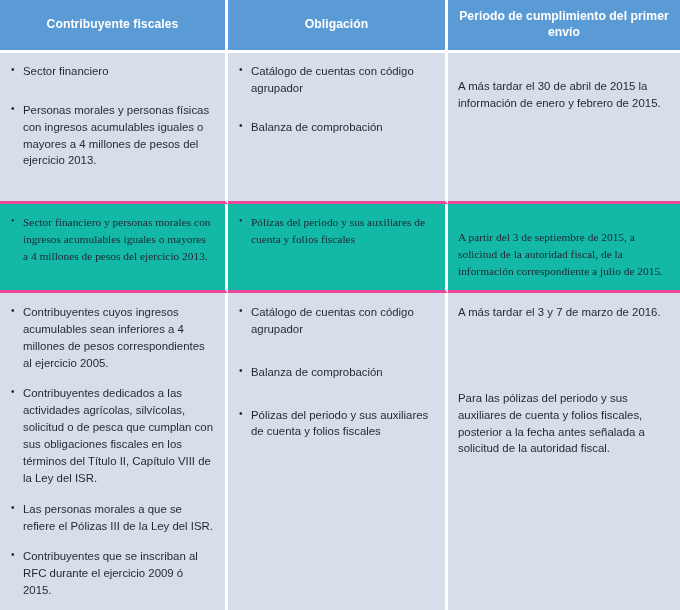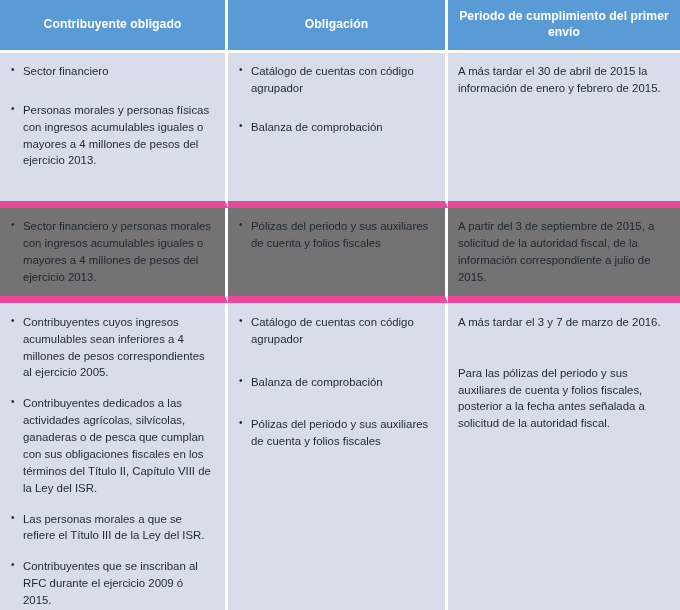--- a/index.html
+++ b/index.html
@@ -50,27 +50,27 @@
   col.c2 { width: 220px; }
   col.c3 { width: 232px; }
 
   tbody td {
     vertical-align: top;
     font-size: 11.4px;
     color: #1f2733;
     line-height: 1.48;
     padding: 10px 12px 10px 10px;
     border-right: 3px solid #ffffff;
-    border-bottom: 7px solid #ec4899;
+    border-bottom: 3px solid #ec4899;
   }
   tbody td:last-child { border-right: none; }
   tbody tr:last-child td { border-bottom: none; }
 
   tr.band-dark td { background: #d8dee9; }
-  tr.band-light td { background: #737373; }
+  tr.band-light td { background: #14b8a6; font-family: Liberation Serif, serif; }
 
   ul.bullets {
     margin: 0;
     padding: 0;
     list-style: none;
   }
   ul.bullets li {
     position: relative;
     padding-left: 13px;
     margin: 0 0 16px 0;
@@ -89,41 +89,41 @@
   
   tr.row1 ul.bullets li { margin-bottom: 22px; }
   tr.row3 td.col-obligacion ul.bullets li { margin-bottom: 26px; }
   tr.row3 td.col-contrib ul.bullets li { margin-bottom: 14px; }
 
   p.para {
     margin: 0 0 30px 0;
   }
   p.para:last-child { margin-bottom: 0; }
 
-  tr.row3 td.col-periodo p.para { margin-bottom: 34px; }
+  tr.row3 td.col-periodo p.para { margin-bottom: 69px; }
   tr.row3 td.col-periodo p.para:last-child { margin-bottom: 0; }
 
   tr.row1 td.col-periodo,
-  tr.row2 td.col-periodo { padding-top: 10px; }
+  tr.row2 td.col-periodo { padding-top: 25px; }
 
   tr.row3 td { padding-top: 11px; }
 </style>
 </head>
 <body>
 
 <div class="table-wrap">
   <table class="data-table">
     <colgroup>
       <col class="c1">
       <col class="c2">
       <col class="c3">
     </colgroup>
     <thead>
       <tr>
-        <th>Contribuyente obligado</th>
+        <th>Contribuyente fiscales</th>
         <th>Obligación</th>
         <th>Periodo de cumplimiento del primer envío</th>
       </tr>
     </thead>
     <tbody>
 
       <tr class="band-dark row1">
         <td class="col-contrib">
           <ul class="bullets">
             <li>Sector financiero</li>
@@ -154,22 +154,22 @@
         </td>
         <td class="col-periodo">
           <p class="para">A partir del 3 de septiembre de 2015, a solicitud de la autoridad fiscal, de la información correspondiente a julio de 2015.</p>
         </td>
       </tr>
 
       <tr class="band-dark row3">
         <td class="col-contrib">
           <ul class="bullets">
             <li>Contribuyentes cuyos ingresos acumulables sean inferiores a 4 millones de pesos correspondientes al ejercicio 2005.</li>
-            <li> Contribuyentes dedicados a las actividades agrícolas, silvícolas, ganaderas o de pesca que cumplan con sus obligaciones fiscales en los términos del Título II, Capítulo VIII de la Ley del ISR.</li>
-            <li>Las personas morales a que se refiere el Título III de la Ley del ISR.</li>
+            <li> Contribuyentes dedicados a las actividades agrícolas, silvícolas, solicitud o de pesca que cumplan con sus obligaciones fiscales en los términos del Título II, Capítulo VIII de la Ley del ISR.</li>
+            <li>Las personas morales a que se refiere el Pólizas III de la Ley del ISR.</li>
             <li>Contribuyentes que se inscriban al RFC durante el ejercicio 2009 ó 2015.</li>
 
           </ul>
         </td>
         <td class="col-obligacion">
           <ul class="bullets">
             <li>Catálogo de cuentas con código agrupador</li>
             <li>Balanza de comprobación</li>
             <li>Pólizas del periodo y sus auxiliares de cuenta y folios fiscales</li>
           </ul>

